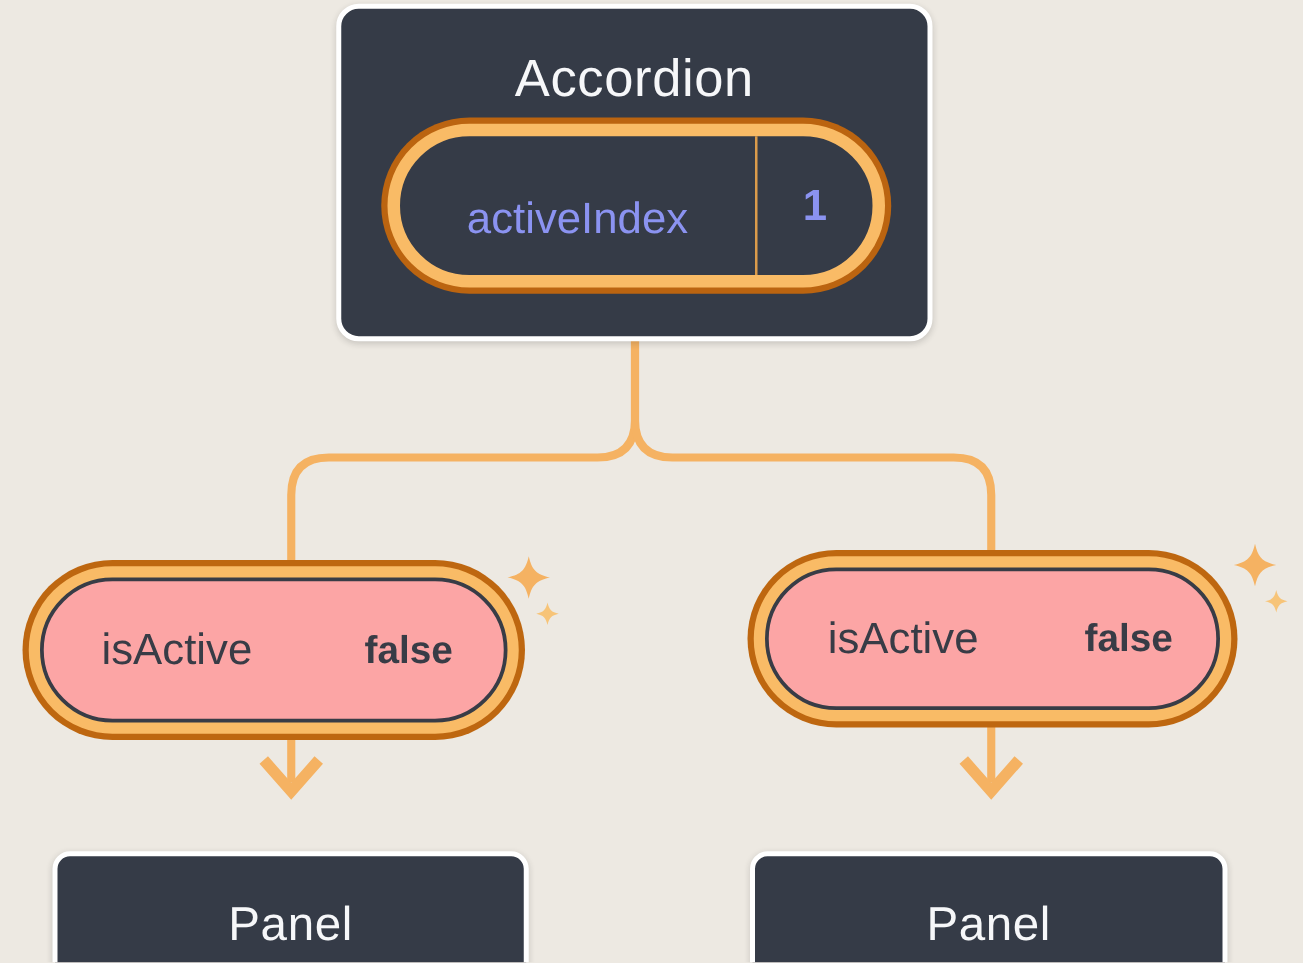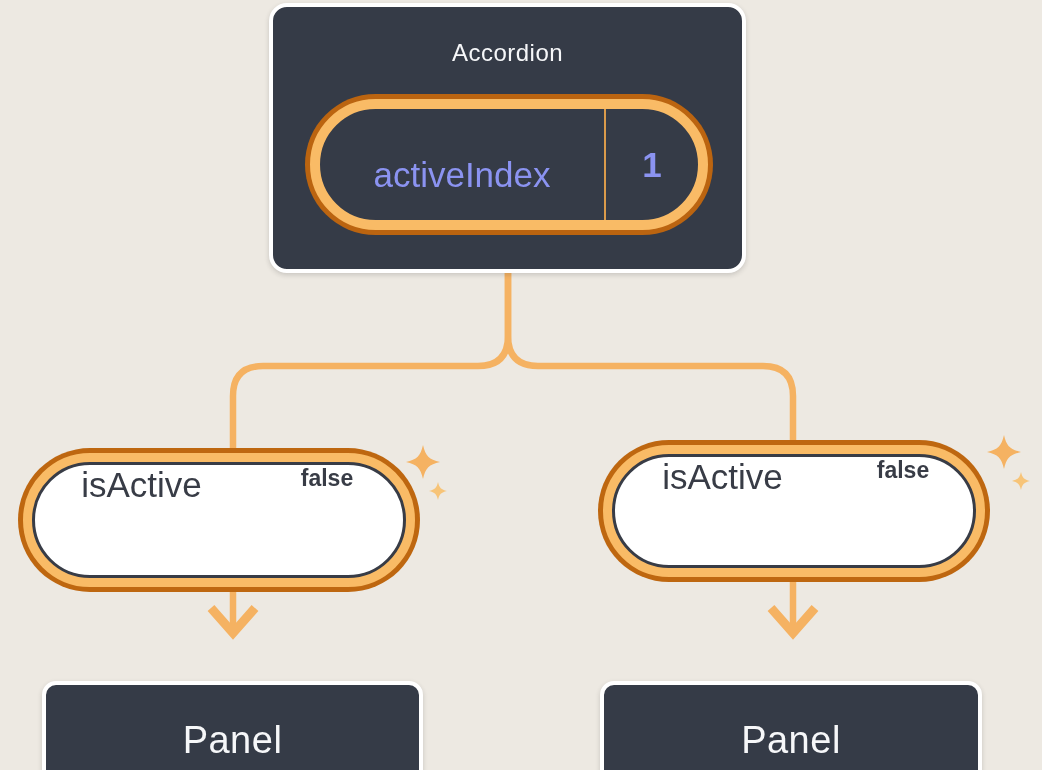--- a/index.html
+++ b/index.html
@@ -32,21 +32,21 @@
   .accordion-node {
     left: 269px; top: 3px;
     width: 477px; height: 270px;
     border-radius: 18px;
   }
   .node-title {
     position: absolute;
     left: 0; right: 0;
     text-align: center;
     color: #F6F7F9;
-    font-size: 24px;
+    font-size: 42px;
     font-weight: 500;
     letter-spacing: 0.5px;
   }
   .accordion-node .node-title { top: 32px; }
   .panel-node {
     width: 381px; height: 118px;
     border-radius: 14px;
     display: flex;
     align-items: center;
     justify-content: center;
@@ -105,46 +105,46 @@
     border-radius: 67px;
     box-shadow: 0 0 0 5px #BE6710;
     background: #F9BB66;
     z-index: 3;
   }
   .prop-pill-left  { left: 23px;  top: 453px; width: 392px; height: 134px; }
   .prop-pill-right { left: 603px; top: 445px; width: 382px; height: 132px; }
   .prop-inner {
     width: 100%; height: 100%;
     box-sizing: border-box;
-    background: #ffffff;
+    background: #fca5a5;
     border: 3px solid #383C46;
     border-radius: 58px;
     display: flex;
-    align-items: flex-start;
+    align-items: center;
     overflow: hidden;
   }
   .prop-inner .cell-name {
     flex: 1;
     display: flex;
     align-items: center;
     justify-content: center;
     color: #383C46;
     font-size: 35px;
     font-weight: 400;
   }
   .prop-inner .pill-divider {
     width: 3px;
     background: #383C46;
   }
   .prop-inner .cell-value {
     display: flex;
     align-items: center;
     justify-content: center;
     color: #383C46;
-    font-size: 23px;
+    font-size: 31px;
     font-weight: 700;
   }
   .prop-pill-left  .cell-value { width: 152px; }
   .prop-pill-right .cell-value { width: 140px; }
 </style>
 </head>
 <body>
 
 <div class="canvas">
 

